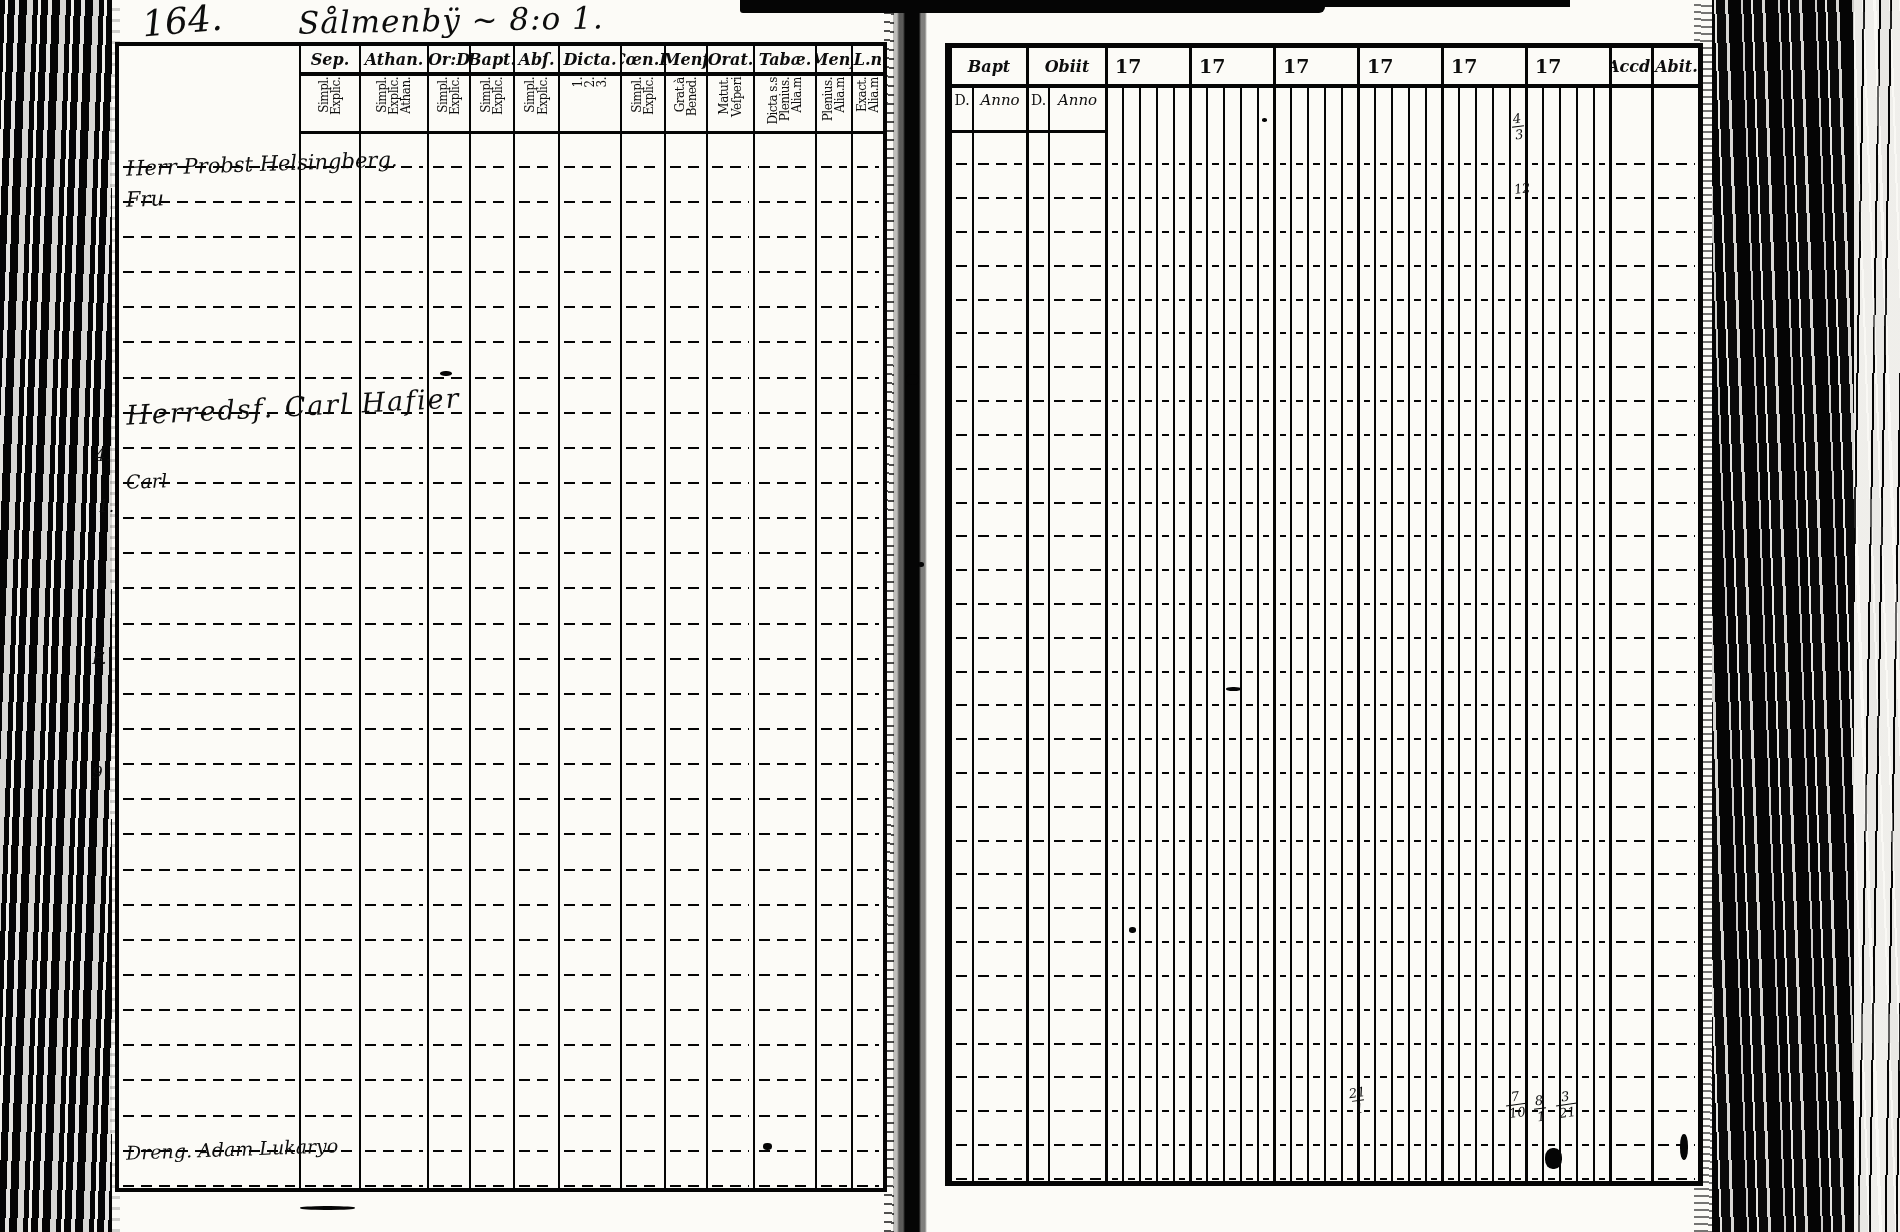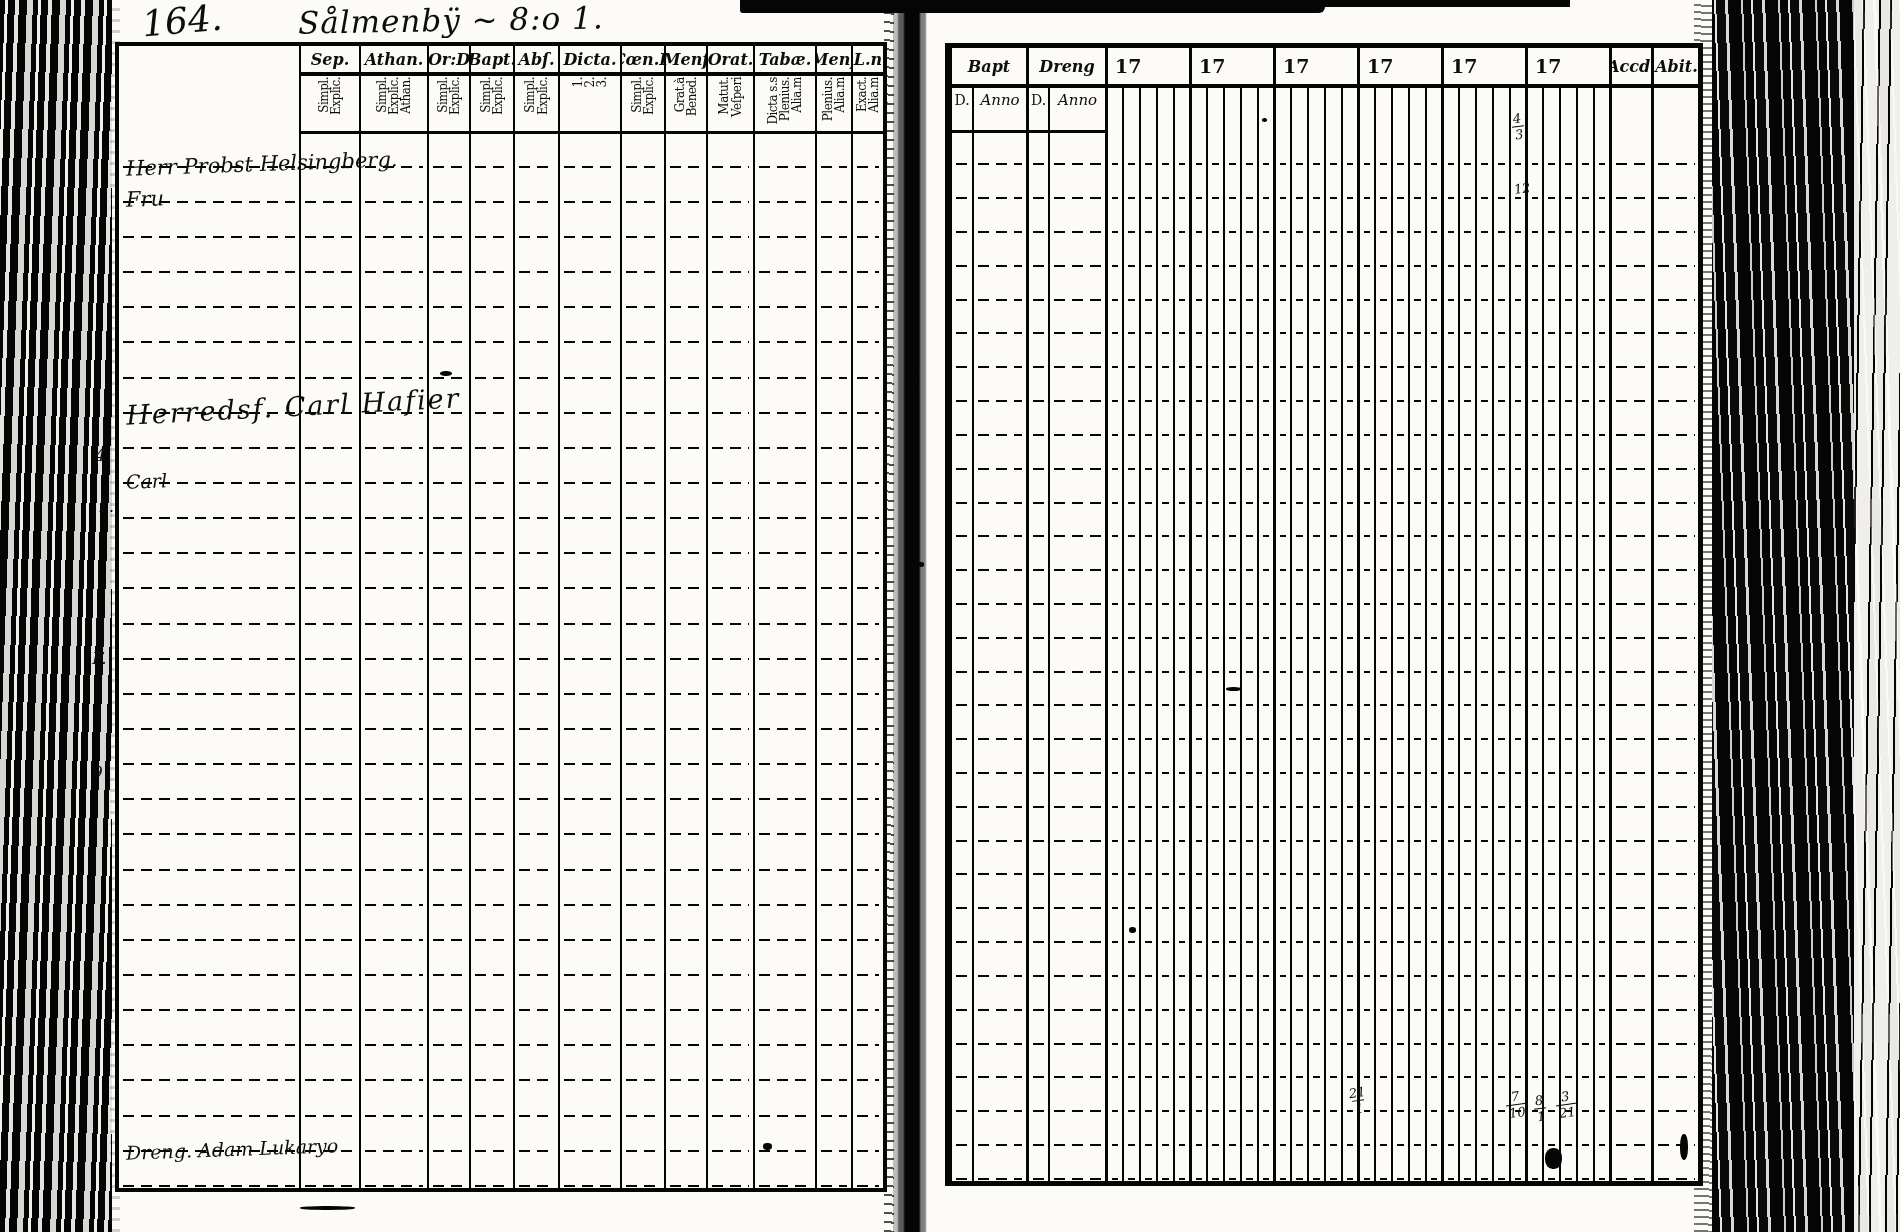--- a/index.html
+++ b/index.html
@@ -640,21 +640,21 @@
           <div class="cell dash" style="width: 62px;"></div>
           <div class="cell dash" style="width: 36px;"></div>
           <div class="cell dash" style="width: 32px;"></div>
         </div>
       </div>
     </div>
 
   <div id="rtable" class="tbl" style="left:945px;top:43px;width:758px;height:1143px;border:5px solid #050505;border-left-width:7px;">
       <div class="row" style="height: 40px;">
         <div class="cell first hcell" style="width: 74px;">Bapt</div>
-        <div class="cell gb hcell" style="width: 79px;">Dreng</div>
+        <div class="cell gb hcell" style="width: 79px;">Obiit</div>
         <div class="cell gb hcell yr" style="width: 84px;">17</div>
         <div class="cell gb hcell yr" style="width: 84px;">17</div>
         <div class="cell gb hcell yr" style="width: 84px;">17</div>
         <div class="cell gb hcell yr" style="width: 84px;">17</div>
         <div class="cell gb hcell yr" style="width: 84px;">17</div>
         <div class="cell gb hcell yr" style="width: 84px;">17</div>
         <div class="cell gb hcell" style="width: 42px;">Accd.</div>
         <div class="cell gb hcell" style="width: 48px;">Abit.</div>
       </div>
       <div class="row" style="height: 45px;">

